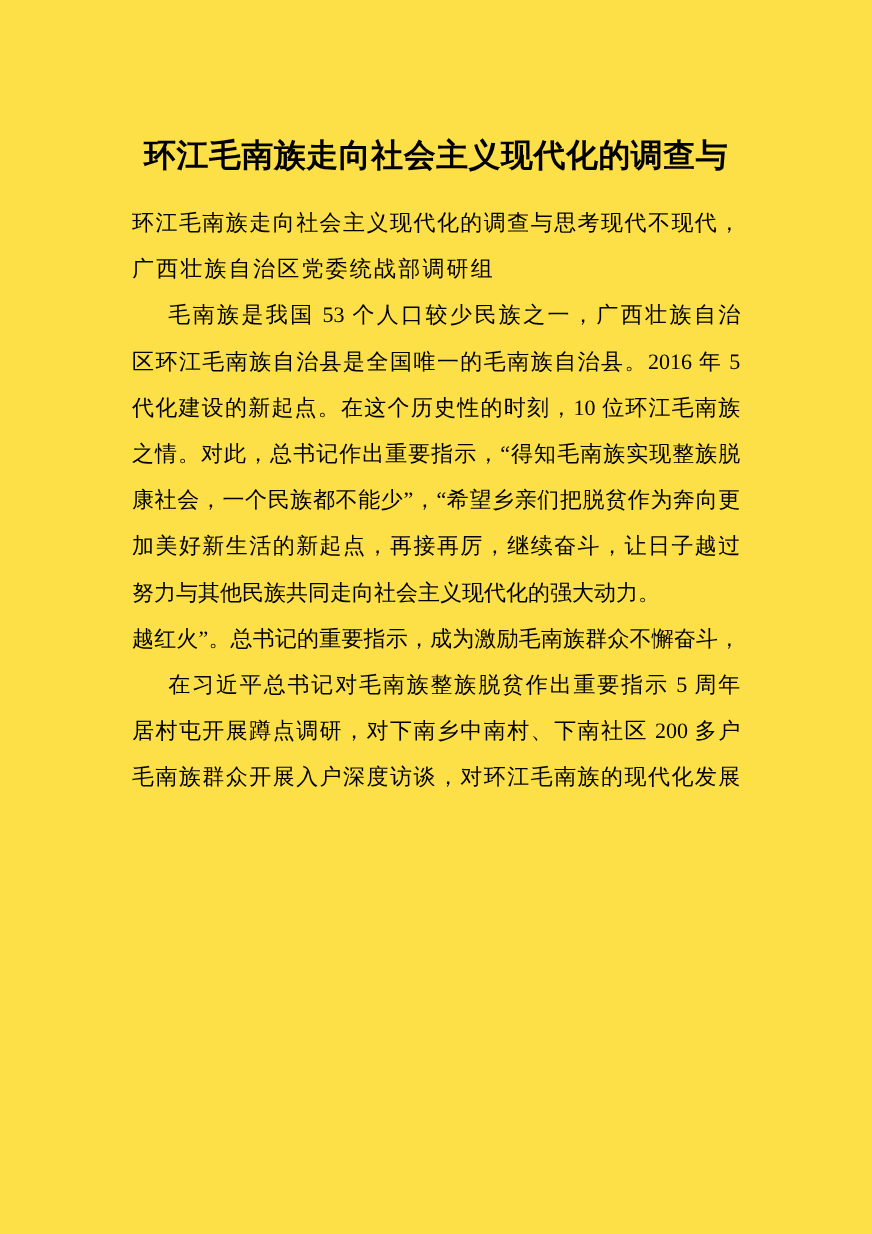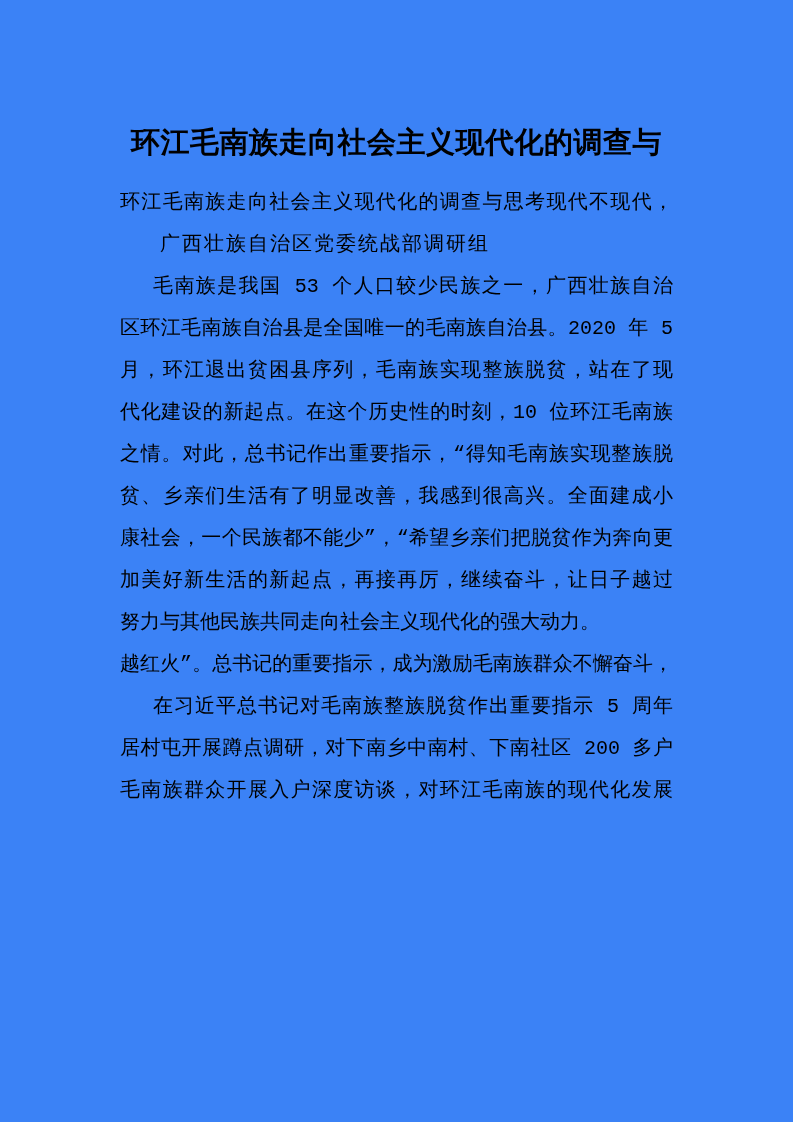--- a/index.html
+++ b/index.html
@@ -4,21 +4,21 @@
 <style>
   html, body {
     margin: 0;
     padding: 0;
     background: #ffffff;
   }
   .page {
     position: relative;
     width: 793px;
     height: 1122px;
-    background: #3b82f6;
+    background: #fde047;
     color: #000000;
     font-family: "Liberation Serif", "DejaVu Serif", serif;
     overflow: hidden;
     box-sizing: border-box;
   }
   .doc-title {
     margin: 0;
     padding: 115px 118px 0 118px;
     font-size: 29px;
     font-weight: 700;
@@ -26,21 +26,20 @@
     text-align: center;
     letter-spacing: 0.5px;
   }
   .doc-title .tline {
     display: block;
   }
   .body-text {
     margin: 12px 120px 0 120px;
     font-size: 20px;
     line-height: 42px;
-    font-family: Liberation Mono, monospace;
   }
   .para {
     margin: 0;
   }
   .ln {
     min-height: 42px;
   }
   
   .j {
     text-align: justify;
@@ -50,21 +49,20 @@
   
   .l {
     text-align: left;
     text-align-last: left;
   }
   .indent {
     text-indent: 33px;
   }
   .byline {
     letter-spacing: 2px;
-    margin-left: 40px;
   }
 </style>
 </head>
 <body>
 
 <div class="page">
 
   <h1 class="doc-title">
     <span class="tline">环江毛南族走向社会主义现代化的调查与</span>
   </h1>
@@ -74,25 +72,23 @@
     <div class="para">
       <div class="ln j">环江毛南族走向社会主义现代化的调查与思考现代不现代，</div>
     </div>
 
     <div class="para">
       <div class="ln l byline">广西壮族自治区党委统战部调研组</div>
     </div>
 
     <div class="para">
       <div class="ln j indent">毛南族是我国 53 个人口较少民族之一，广西壮族自治</div>
-      <div class="ln j">区环江毛南族自治县是全国唯一的毛南族自治县。2020 年 5</div>
-      <div class="ln j">月，环江退出贫困县序列，毛南族实现整族脱贫，站在了现</div>
+      <div class="ln j">区环江毛南族自治县是全国唯一的毛南族自治县。2016 年 5</div>
       <div class="ln j">代化建设的新起点。在这个历史性的时刻，10 位环江毛南族</div>
       <div class="ln j">之情。对此，总书记作出重要指示，“得知毛南族实现整族脱</div>
-      <div class="ln j">贫、乡亲们生活有了明显改善，我感到很高兴。全面建成小</div>
       <div class="ln j">康社会，一个民族都不能少”，“希望乡亲们把脱贫作为奔向更</div>
       <div class="ln j">加美好新生活的新起点，再接再厉，继续奋斗，让日子越过</div>
       <div class="ln l">努力与其他民族共同走向社会主义现代化的强大动力。</div>
       <div class="ln j">越红火”。总书记的重要指示，成为激励毛南族群众不懈奋斗，</div>
     </div>
 
     <div class="para">
       <div class="ln j indent">在习近平总书记对毛南族整族脱贫作出重要指示 5 周年</div>
       <div class="ln j">居村屯开展蹲点调研，对下南乡中南村、下南社区 200 多户</div>
       <div class="ln j">毛南族群众开展入户深度访谈，对环江毛南族的现代化发展</div>

